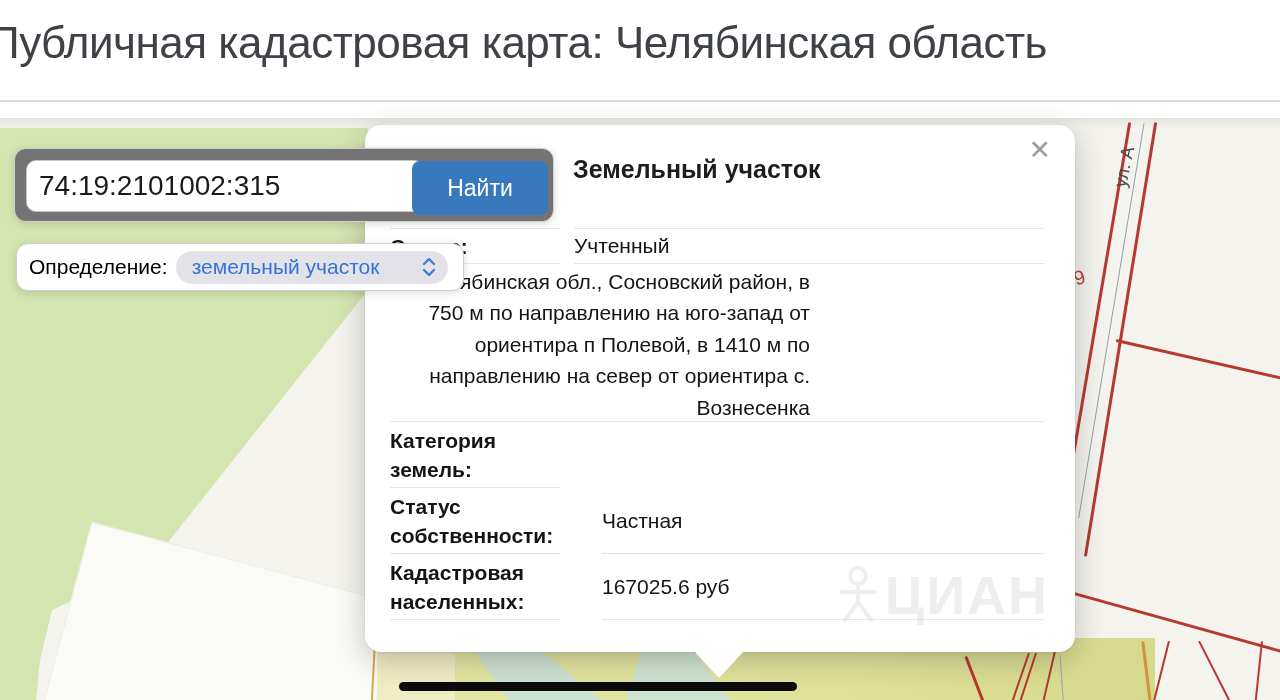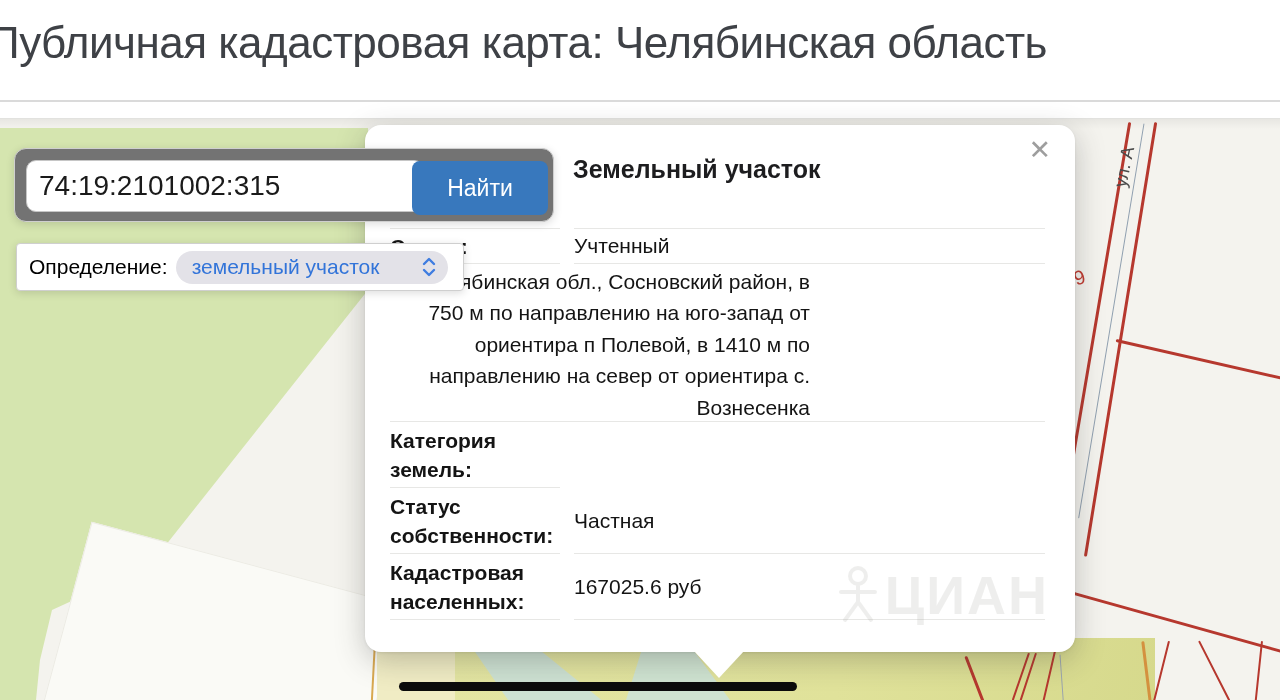--- a/index.html
+++ b/index.html
@@ -68,21 +68,21 @@
   .cell-l{width:170px;margin-right:14px;border-bottom:1px solid #e7e7e5;
     display:flex;align-items:center;font-weight:bold;color:#141414;font-size:21px;line-height:29px;}
   .cell-v{flex:1;border-bottom:1px solid #e7e7e5;display:flex;align-items:center;
     color:#141414;font-size:21px;text-align:right;}
   .row-spacer{height:104px;}
   .row-spacer .cell-l,.row-spacer .cell-v{border-bottom:1px solid #e7e7e5;}
   .row-status{height:35px;}
   .row-address{height:158px;}
   .row-address .cell-v{align-items:flex-start;}
   .row-address .addr-text{width:420px;line-height:31.4px;padding-top:2px;}
-  .row-h66{height:66px;}
+  .row-h66{height:66px;gap:28px;}
   .watermark{
     position:absolute;right:26px;bottom:26px;display:flex;align-items:center;gap:6px;
     opacity:.18;pointer-events:none;
   }
   .watermark span{font-size:54px;font-weight:bold;color:#a7a7a0;letter-spacing:2px;}
 
   
   .search-box{
     position:absolute;left:14px;top:148px;width:538px;height:72px;background:#737373;
     border:1.5px solid #cfcfcf;border-radius:12px;z-index:10;
@@ -92,21 +92,21 @@
     position:absolute;left:11px;top:11px;width:372px;height:50px;
     border:1.5px solid #c6c6c6;border-radius:10px;font-size:28px;color:#1a1a1a;
     padding:0 12px;font-family:inherit;outline:none;box-sizing:content-box;
   }
   .find-btn{
     position:absolute;right:5px;top:12px;width:136px;height:54px;background:#3878bd;
     border:none;border-radius:8px;color:#fff;font-size:23px;font-family:inherit;cursor:pointer;
   }
   .filter-box{
     position:absolute;left:16px;top:243px;width:446px;height:46px;background:#fff;
-    border:1.5px solid #cfcfcf;border-radius:4px;z-index:10;
+    border:1.5px solid #cfcfcf;border-radius:12px;z-index:10;
     box-shadow:0 2px 8px rgba(0,0,0,.14);display:flex;align-items:center;
   }
   .filter-label{font-size:21px;color:#000;margin-left:12px;white-space:nowrap;}
   .filter-pill{
     margin-left:8px;height:33px;width:272px;background:#e3e2e8;border:none;border-radius:17px;
     display:flex;align-items:center;justify-content:space-between;padding:0 12px 0 16px;
     font-family:inherit;cursor:pointer;
   }
   .filter-pill .sel-text{font-size:21px;color:#3274d9;white-space:nowrap;}
 

